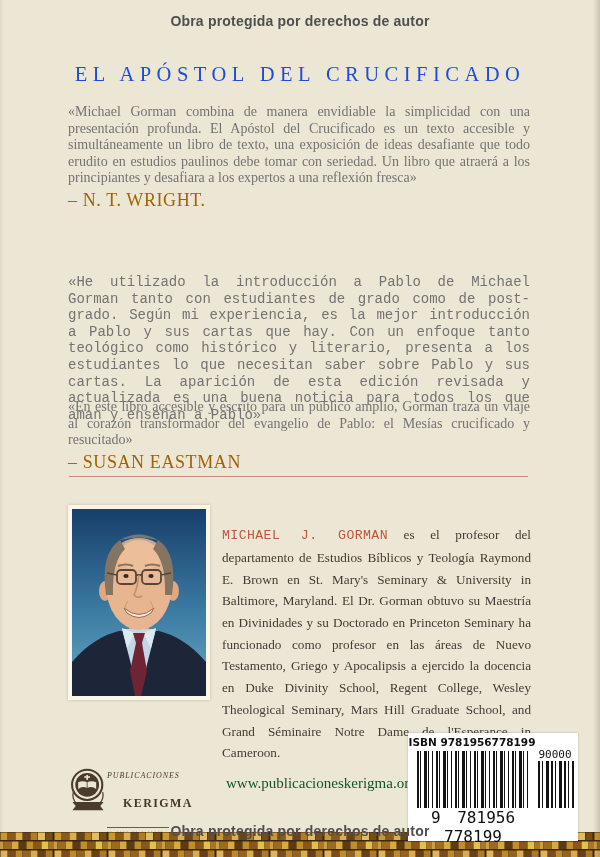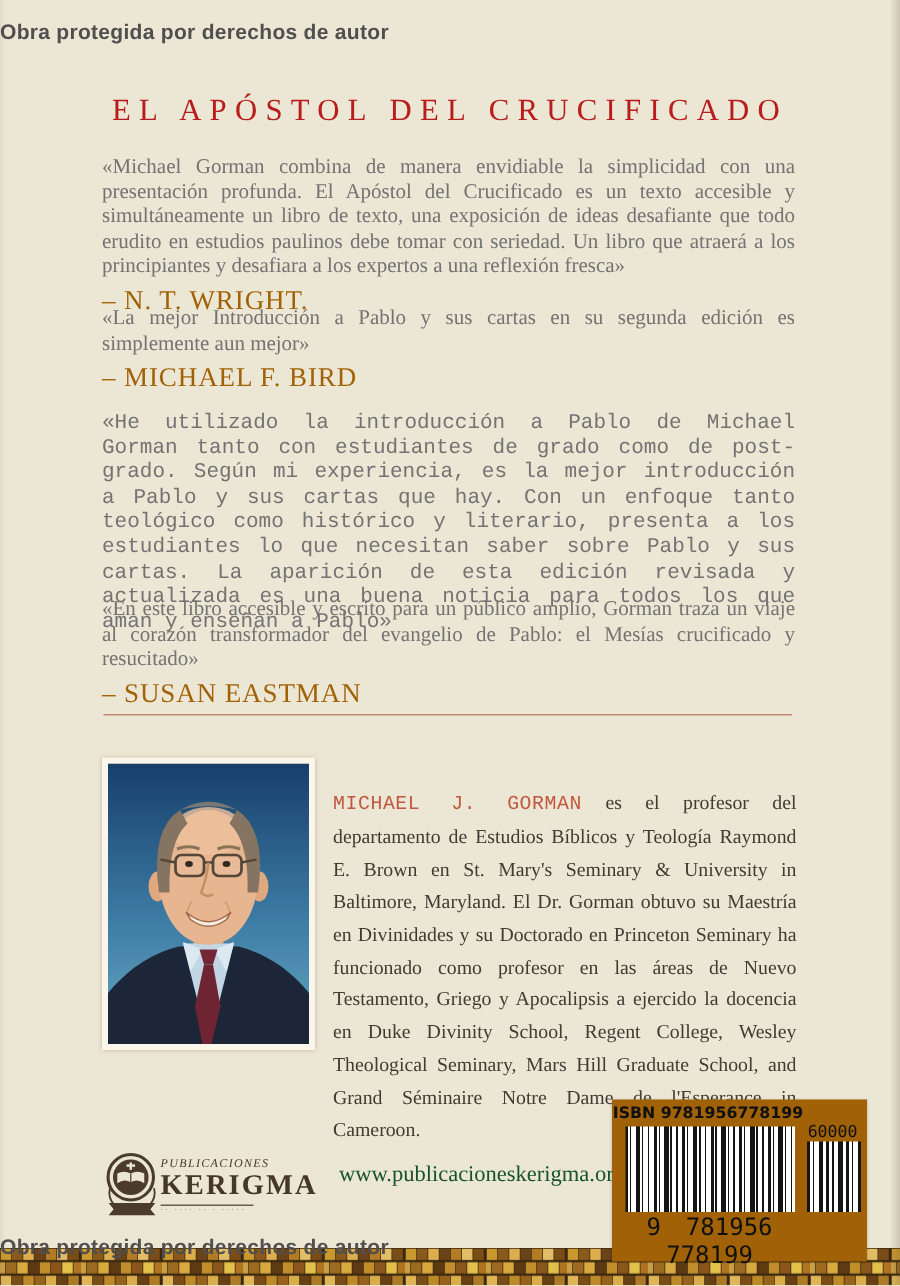--- a/index.html
+++ b/index.html
@@ -1,54 +1,54 @@
 <!DOCTYPE html>
 <html><head>
 <meta charset="utf-8">
 <style>
   html,body{margin:0;padding:0;background:#ebe5d3;}
   #page{position:relative;width:600px;height:857px;background:#ece6d4;overflow:hidden;
         font-family:"Liberation Serif",serif;color:#403c34;}
 
-  .watermark{position:absolute;left:0;width:600px;text-align:left;
+  .watermark{position:absolute;left:0;width:600px;text-align:center;
              font-family:"Liberation Sans",sans-serif;font-weight:600;font-size:14px;
              color:#4f4f4f;letter-spacing:.2px;z-index:6;}
   #wm-top{top:13px;}
   #wm-bottom{top:823px;}
 
   #title{position:absolute;top:49px;left:0;width:600px;text-align:center;
-         font-size:20.5px;letter-spacing:5.5px;color:#b91c1c;font-weight:400;}
+         font-size:20.5px;letter-spacing:5.5px;color:#1d4ed8;font-weight:400;}
 
   .quote{position:absolute;left:68px;width:462px;}
   .quote-text{margin:0;font-size:14px;line-height:16.6px;text-align:justify;color:#737373;}
   .attribution{margin:3px 0 0 0;font-size:18px;letter-spacing:.6px;color:#a16207;}
   #quote-1{top:104px;} #quote-2{top:205px;} #quote-3{top:274px;font-family:Liberation Mono, monospace;} #quote-4{top:399px;}
 
   #separator{position:absolute;top:476px;left:69px;width:459px;height:0;
              border-top:1.5px solid #c08a74;}
 
   #author-photo{position:absolute;left:68px;top:505px;width:142px;height:195px;
                 border:4px solid #faf6ea;box-sizing:border-box;box-shadow:0 0 3px rgba(90,70,40,.25);}
   #author-photo svg{display:block;}
 
   #bio{position:absolute;left:222px;top:511px;width:309px;font-size:13.2px;
        line-height:21.7px;text-align:justify;color:#403c34;}
   .bio-name{color:#c0573f;letter-spacing:.4px;font-family:Liberation Mono, monospace;}
 
   #publisher-emblem{position:absolute;left:70px;top:767px;}
   #publisher-text{position:absolute;left:107px;top:771px;width:80px;color:#4b3b2c;}
   #publisher-line1{font-size:8px;letter-spacing:.9px;margin:0;font-style:italic;}
-  #publisher-line2{font-size:19px;font-weight:bold;letter-spacing:1.4px;margin:0;color:#453729;}
+  #publisher-line2{font-size:12px;font-weight:bold;letter-spacing:1.4px;margin:16px;color:#453729;}
   #publisher-rule{width:62px;border-top:1px solid #6b5c4a;margin:1px 0 1px 0;}
   #publisher-tagline{font-size:5px;letter-spacing:1.6px;margin:0;color:#6b5c4a;}
 
   #website{position:absolute;left:226px;top:775px;font-size:15px;color:#14532d;}
 
   #barcode-box{position:absolute;left:408px;top:733px;width:170px;height:108px;
-               background:#a16207;box-shadow:0 0 2px rgba(0,0,0,.25);z-index:4;}
+               background:#ffffff;box-shadow:0 0 2px rgba(0,0,0,.25);z-index:4;}
   #isbn-label{position:absolute;top:3px;left:0;width:128px;text-align:center;
               font-family:"DejaVu Sans",sans-serif;font-weight:600;font-size:10.5px;color:#101010;}
   #barcode-main{position:absolute;left:9px;top:18px;width:113px;height:57px;
     background:repeating-linear-gradient(90deg,#141414 0 2px,#fff 2px 3px,#141414 3px 4px,
       #fff 4px 7px,#141414 7px 10px,#fff 10px 11px,#141414 11px 12px,#fff 12px 15px,
       #141414 15px 16px,#fff 16px 19px);}
   #barcode-digits{position:absolute;left:0px;top:75px;width:130px;text-align:center;
                   font-family:"DejaVu Sans Mono",monospace;font-size:16px;color:#101010;
                   word-spacing:7px;}
   #supplement-number{position:absolute;left:128px;top:15px;width:38px;text-align:center;
@@ -71,24 +71,20 @@
 
   <div id="wm-top" class="watermark">Obra protegida por derechos de autor</div>
 
   <h1 id="title">EL APÓSTOL DEL CRUCIFICADO</h1>
 
   <article id="quote-1" class="quote">
     <p class="quote-text">«Michael Gorman combina de manera envidiable la simplicidad con una presentación profunda. El Apóstol del Crucificado es un texto accesible y simultáneamente un libro de texto, una exposición de ideas desafiante que todo erudito en estudios paulinos debe tomar con seriedad. Un libro que atraerá a los principiantes y desafiara a los expertos a una reflexión fresca»</p>
     <p class="attribution">– N. T. WRIGHT.</p>
   </article>
 
-  <article id="quote-2" class="quote">
-    <p class="quote-text">«La mejor Introducción a Pablo y sus cartas en su segunda edición es simplemente aun mejor»</p>
-    <p class="attribution">– MICHAEL F. BIRD</p>
-  </article>
 
   <article id="quote-3" class="quote">
     <p class="quote-text">«He utilizado la introducción a Pablo de Michael Gorman tanto con estudiantes de grado como de post-grado. Según mi experiencia, es la mejor introducción a Pablo y sus cartas que hay. Con un enfoque tanto teológico como histórico y literario, presenta a los estudiantes lo que necesitan saber sobre Pablo y sus cartas. La aparición de esta edición revisada y actualizada es una buena noticia para todos los que aman y enseñan a Pablo»</p>
   </article>
 
   <article id="quote-4" class="quote">
     <p class="quote-text">«En este libro accesible y escrito para un público amplio, Gorman traza un viaje al corazón transformador del evangelio de Pablo: el Mesías crucificado y resucitado»</p>
     <p class="attribution">– SUSAN EASTMAN</p>
   </article>
 
@@ -151,21 +147,21 @@
     <div id="publisher-rule"></div>
     <p id="publisher-tagline">·· ···· ·· · ·····</p>
   </div>
 
   <div id="website">www.publicacioneskerigma.org</div>
 
   <div id="barcode-box">
     <div id="isbn-label">ISBN 9781956778199</div>
     <div id="barcode-main"></div>
     <div id="barcode-digits">9 781956 778199</div>
-    <div id="supplement-number">60000</div>
+    <div id="supplement-number">90000</div>
     <div id="barcode-supplement"></div>
   </div>
 
   <svg id="mosaic" width="600" height="25">
     <defs>
       <pattern id="tiles" width="54" height="27" patternUnits="userSpaceOnUse">
         <rect width="54" height="27" fill="#3a2810"></rect>
         <g>
           <rect x="0.5" y="0.5" width="7" height="7.5" fill="#c9992f"></rect>
           <rect x="8" y="0.5" width="7" height="7.5" fill="#8a5a1d"></rect>

